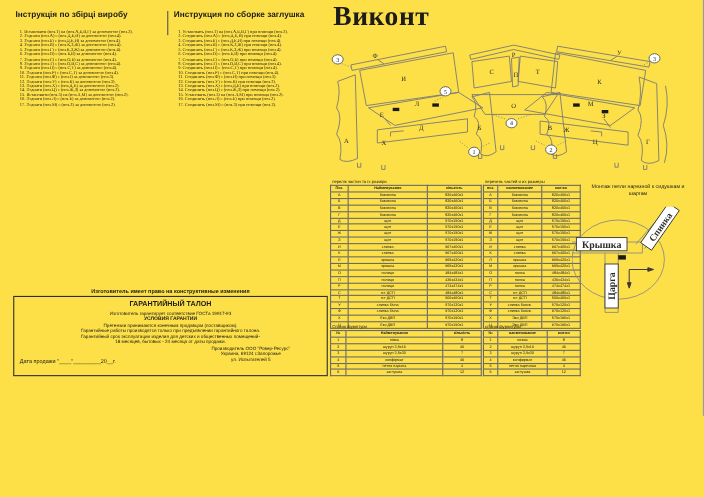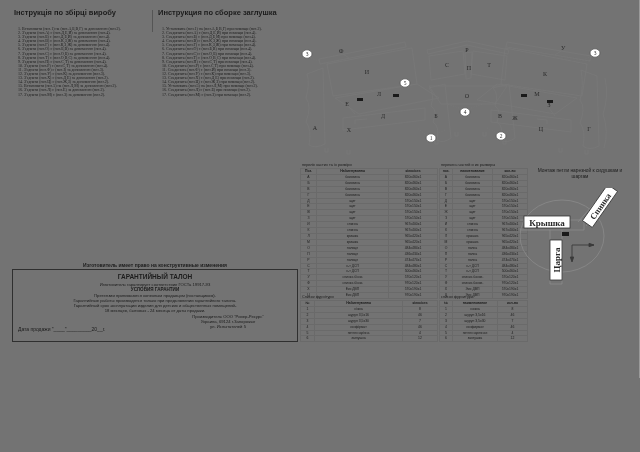--- a/index.html
+++ b/index.html
@@ -1,18 +1,18 @@
 <!DOCTYPE html>
 <html><head>
 <meta charset="utf-8">
 <style>
   * { margin:0; padding:0; box-sizing:border-box; }
   html,body { background:#e8e8e8; }
   #page {
-    position:relative; width:640px; height:452px; background:#737373;
+    position:relative; width:640px; height:452px; background:#fde047;
     font-family:"Liberation Serif", serif; color:#1c1c1c; overflow:hidden;
     box-shadow:0 0 4px rgba(0,0,0,.3);
   }
   .abs { position:absolute; }
 
   .col-title { font-family:"Liberation Sans", sans-serif; font-weight:bold; font-size:7.5px; }
   .instr-list { font-size:4px; line-height:4.1px; white-space:nowrap; }
   .instr-list div { height:4.1px; overflow:hidden; }
 
   .product-title { font-family:"Liberation Serif", serif; font-weight:bold; font-size:25px; letter-spacing:.5px; }
@@ -83,20 +83,21 @@
       <div>10. Соединить (поз.Р) с (поз.С,Т) при помощи (поз.4).</div>
       <div>11. Соединить (поз.Ф) с (поз.И) при помощи (поз.3).</div>
       <div>12. Соединить (поз.У) с (поз.К) при помощи (поз.3).</div>
       <div>13. Соединить (поз.Х) с (поз.Д,Е) при помощи (поз.2).</div>
       <div>14. Соединить (поз.Ц) с (поз.Ж,З) при помощи (поз.2).</div>
       <div>15. Установить (поз.5) на (поз.Л,М) при помощи (поз.2).</div>
       <div>16. Соединить (поз.Л) с (поз.Е) при помощи (поз.2).</div>
       <div>17. Соединить (поз.М) с (поз.З) при помощи (поз.2).</div>
     </div>
 
+  <div class="abs product-title" style="left:303px;top:2px;">Виконт</div>
 
   <svg class="abs" style="left:297px;top:34px;" width="341" height="128" viewBox="0 0 341 128">
     <g stroke="#787878" fill="none" stroke-width="0.8" stroke-linejoin="round">
 
       <path d="M10,40 L26,34 L28,110 Q18,115 12,111 Q15,95 9,88 Q15,72 9,64 Q13,50 10,40 Z"></path>
       <polygon points="22,25 108,8 109,13 23,30"></polygon>
       <polygon points="30,30 115,14 120,50 36,62"></polygon>
       <polygon points="38,64 120,50 142,64 62,80"></polygon>
       <polygon points="46,84 128,74 128,86 46,96"></polygon>
       <path d="M132,54 L148,50 L154,104 Q146,110 140,106 Q143,92 136,88 Q141,76 134,72 Q138,60 132,54 Z"></path>

